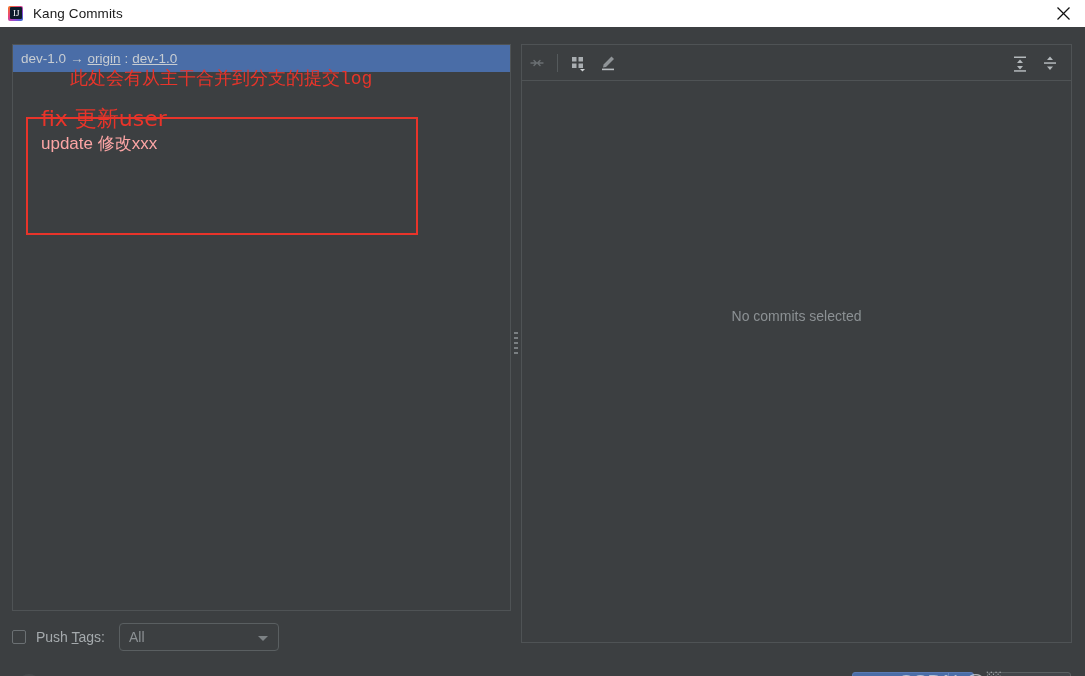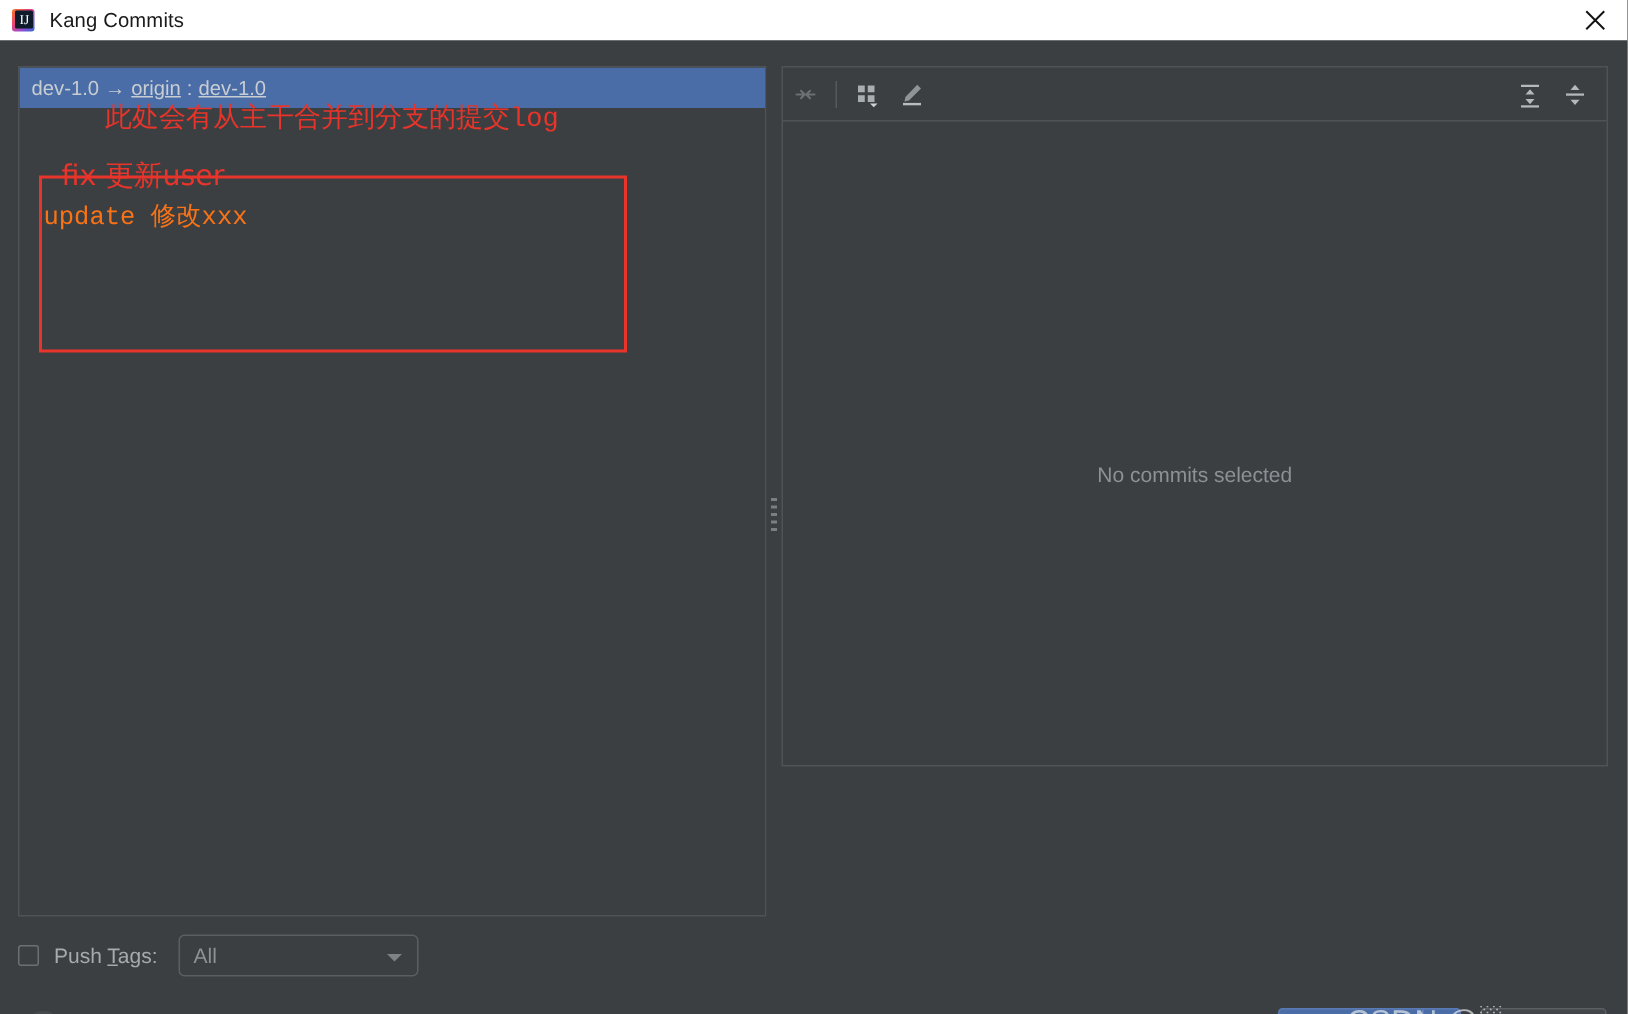--- a/index.html
+++ b/index.html
@@ -120,32 +120,32 @@
     left: 33px; top: 21px;
     font-size: 18px;
     color: #e8342a;
     white-space: nowrap;
     font-family: Liberation Mono, monospace;
     margin-left: 24px;
   }
   .anno-line2 {
     position: absolute;
     left: 28px; top: 59px;
-    font-size: 19px;
+    font-size: 22px;
     color: #e8342a;
     white-space: nowrap;
     font-family: "DejaVu Sans", sans-serif;
   }
   .anno-line3 {
     position: absolute;
-    left: 16px; top: 87px;
+    left: 28px; top: 87px;
     font-size: 17px;
-    color: #f97316;
-    white-space: nowrap;
-    font-family: Liberation Mono, monospace;
+    color: #fca5a5;
+    white-space: nowrap;
+    font-family: Liberation Sans, sans-serif;
   }
 
   
   .splitter {
     position: absolute;
     left: 511px; top: 17px;
     width: 10px; height: 567px;
     background: #3c3f41;
     cursor: col-resize;
   }
@@ -158,21 +158,21 @@
   .splitter .grip i {
     display: block;
     width: 4px; height: 2px;
     background: #7a7f82;
   }
 
   
   .right-panel {
     position: absolute;
     left: 521px; top: 17px;
-    width: 551px; height: 467px;
+    width: 551px; height: 599px;
     border: 1px solid #4f5355;
     background: #3c3f41;
     overflow: hidden;
   }
   .right-toolbar {
     position: absolute;
     left: 0; top: 0;
     width: 549px; height: 36px;
     display: flex;
     align-items: center;

